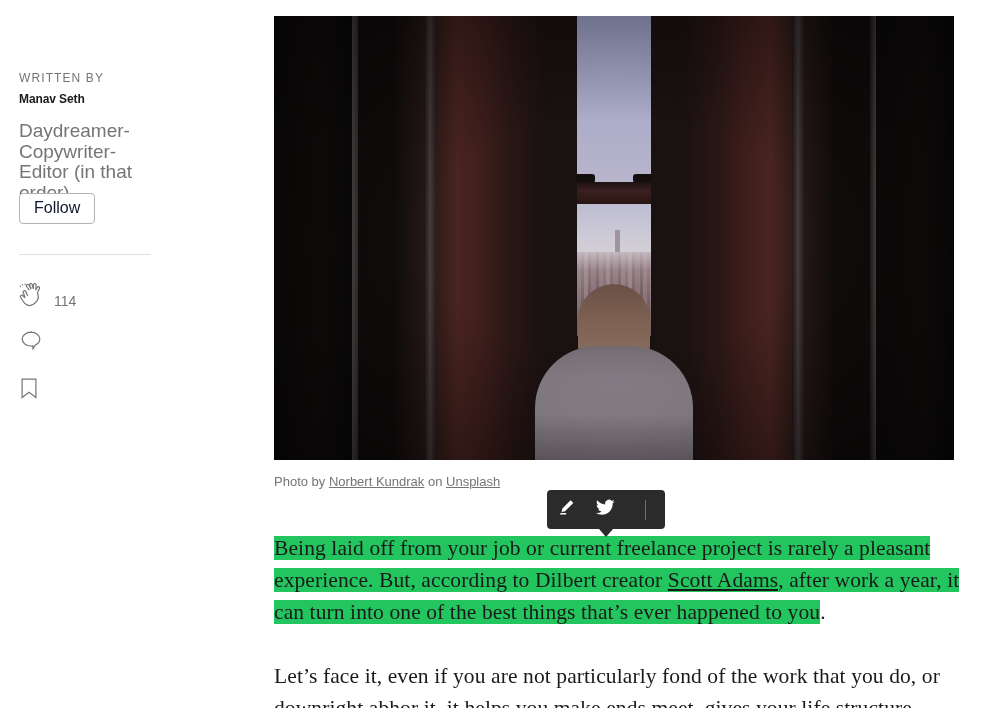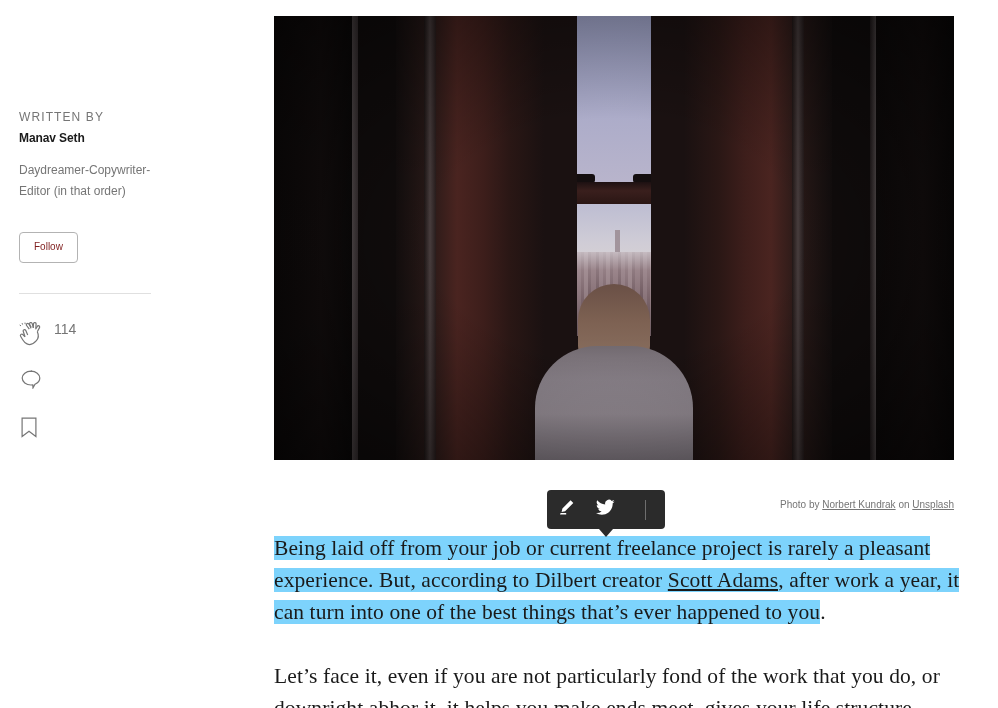--- a/index.html
+++ b/index.html
@@ -16,21 +16,20 @@
     position: relative;
   }
 
   
   #sidebar {
     position: absolute;
     left: 0;
     top: 0;
     width: 230px;
     height: 632px;
-    margin-top: 39px;
   }
   .written-by-label {
     position: absolute;
     left: 19px;
     top: 71px;
     font-size: 12px;
     letter-spacing: 1.1px;
     color: #757575;
     font-weight: 400;
     text-transform: uppercase;
@@ -43,50 +42,50 @@
     font-size: 12px;
     font-weight: bold;
     color: #1a1a1a;
     letter-spacing: -0.1px;
   }
   .author-bio {
     position: absolute;
     left: 19px;
     top: 121px;
     width: 140px;
-    font-size: 12px;
+    font-size: 19px;
     line-height: 20.5px;
     color: #757575;
   }
   .follow-button {
     position: absolute;
     left: 19px;
     top: 193px;
     padding: 6px 14px 7px 14px;
     border: 1px solid #b3b3b3;
     border-radius: 4px;
     background: #ffffff;
-    font-size: 10px;
-    color: #7f1d1d;
+    font-size: 16px;
+    color: #0f172a;
     cursor: pointer;
     font-family: "Liberation Sans", sans-serif;
     line-height: 16px;
   }
   .sidebar-divider {
     position: absolute;
     left: 19px;
     top: 254px;
     width: 132px;
     height: 1px;
     background: #e0e0e0;
   }
   .action-row {
     position: absolute;
     display: flex;
-    align-items: flex-start;
+    align-items: flex-end;
     gap: 12px;
     cursor: pointer;
   }
   #clap-row  { left: 19px; top: 283px; }
   #resp-row  { left: 21px; top: 331px; }
   #book-row  { left: 21px; top: 378px; }
   .clap-count {
     font-size: 14px;
     color: #757575;
     line-height: 14px;
@@ -276,24 +275,24 @@
     position: absolute;
     inset: 0;
     background: radial-gradient(ellipse at center, rgba(0,0,0,0) 38%, rgba(0,0,0,.55) 100%);
     pointer-events: none;
   }
 
   
   #caption {
     position: absolute;
     left: 0;
-    top: 496px;
+    top: 473px;
     width: 680px;
-    text-align: right;
-    font-size: 10px;
+    text-align: left;
+    font-size: 13px;
     color: #757575;
     line-height: 18px;
   }
   #caption a {
     color: #757575;
     text-decoration: underline;
   }
 
   
   #selection-tooltip {
@@ -342,21 +341,21 @@
     width: 686px;
     font-family: "Liberation Serif", serif;
     font-size: 21.5px;
     line-height: 32px;
     color: #1a1a1a;
     letter-spacing: .1px;
   }
   #para-1 { margin: 0; }
   #para-2 { margin: 32px 0 0 0; }
   .sel {
-    background: #7dd3fc;
+    background: #22c55e;
   }
   #article-body a {
     color: #1a1a1a;
   }
 </style>
 </head>
 <body>
 
 <div id="sidebar">
 

